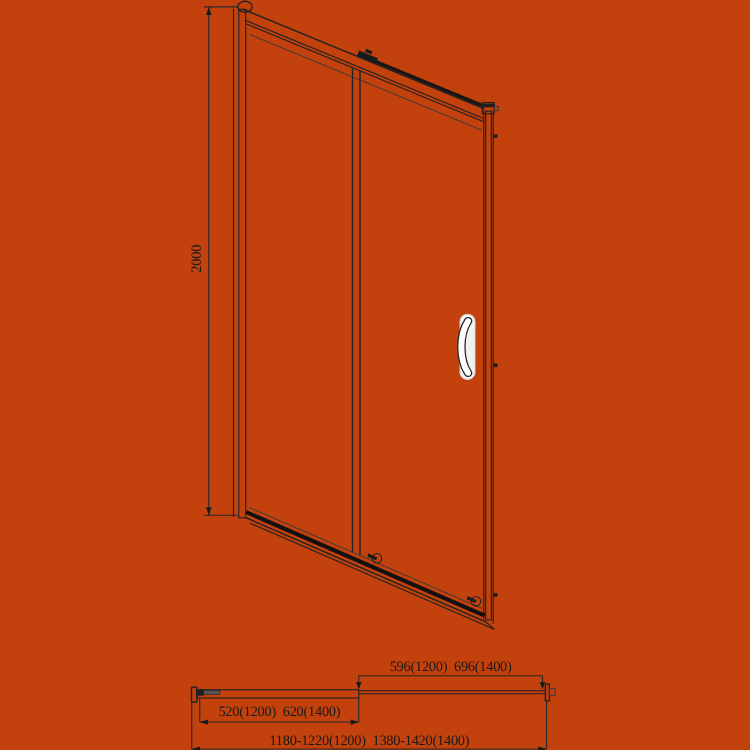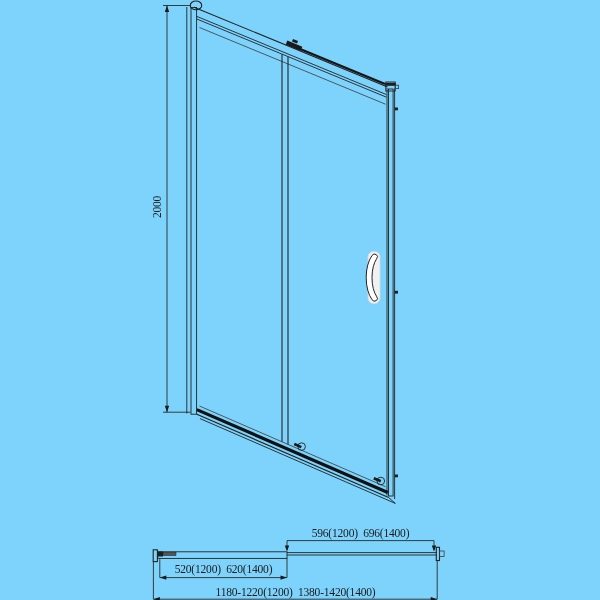--- a/index.html
+++ b/index.html
@@ -4,21 +4,21 @@
 <style>
   html, body {
     margin: 0;
     padding: 0;
     background: #ffffff;
   }
   .canvas {
     position: relative;
     width: 600px;
     height: 600px;
-    background: #7dd3fc;
+    background: #c2410c;
     overflow: hidden;
   }
   svg { display: block; }
   .dim-text {
     font-family: "Liberation Serif", "DejaVu Serif", serif;
     font-size: 11.5px;
     letter-spacing: -0.2px;
     fill: #1a1a1a;
   }
   .ln   { stroke: #222; fill: none; }

